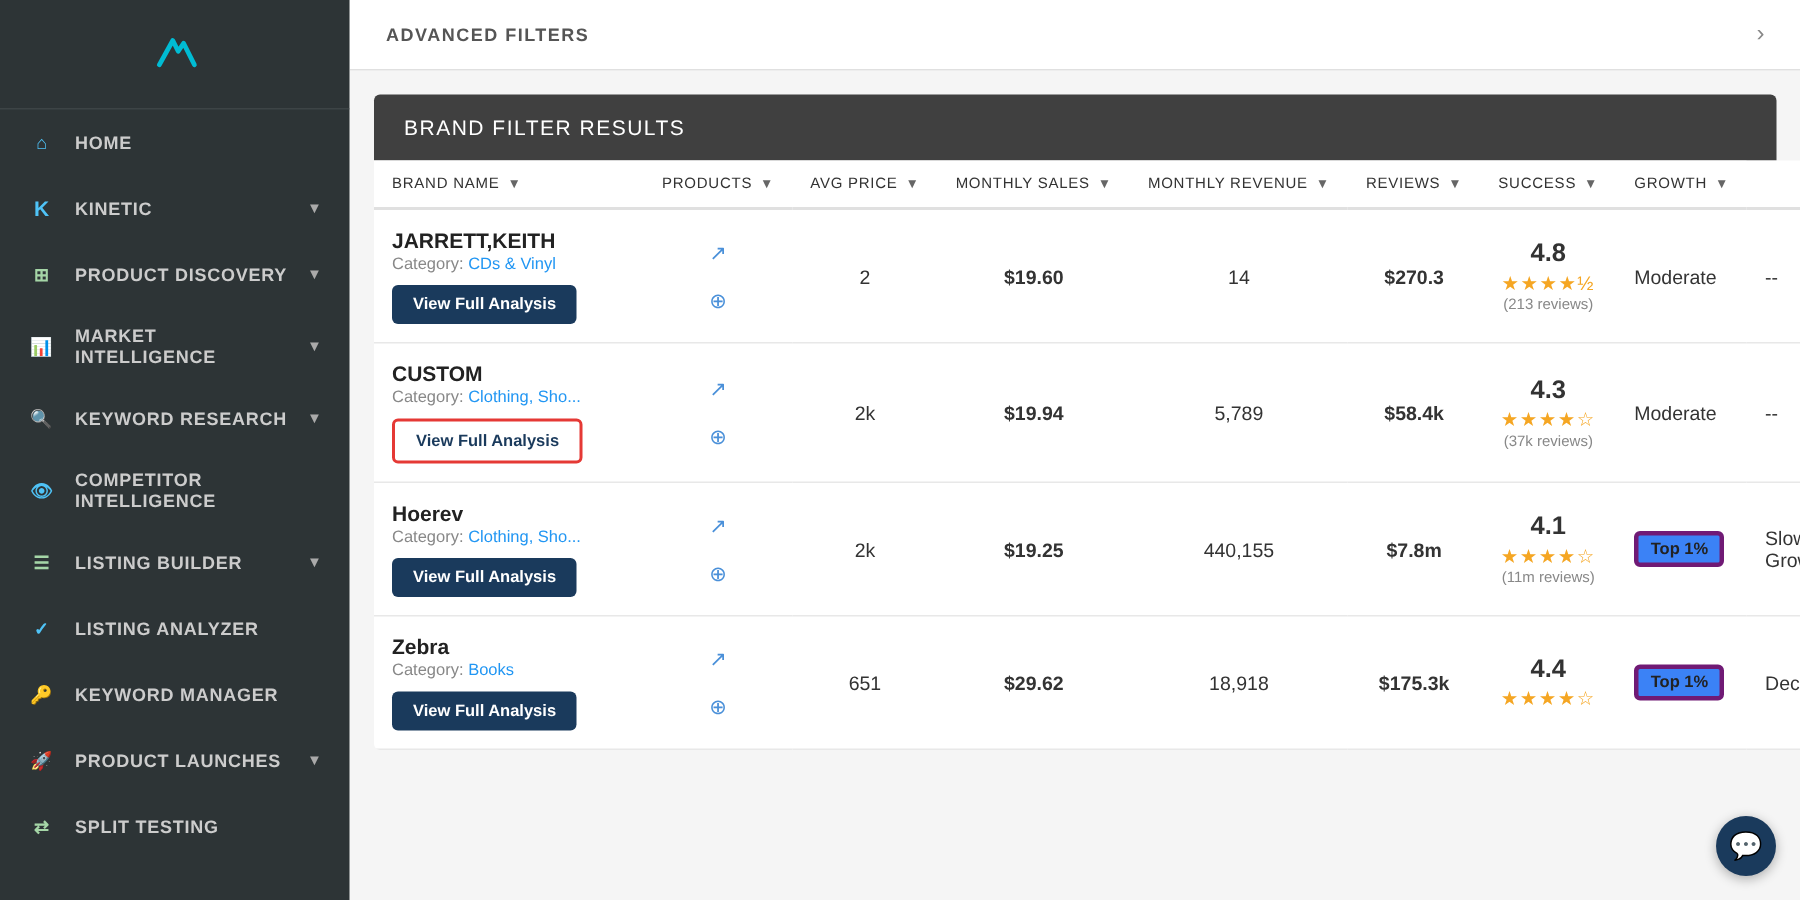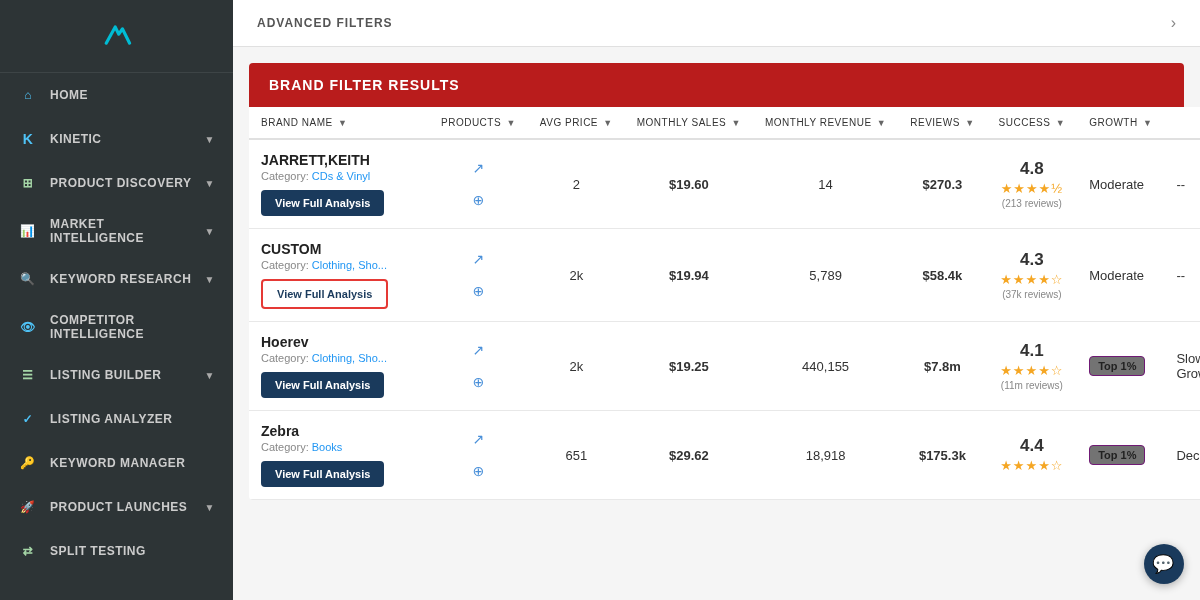--- a/index.html
+++ b/index.html
@@ -72,25 +72,25 @@
     }
     .advanced-filters-arrow {
       font-size: 16px; color: #888;
     }
 
     .brand-filter-container {
       padding: 16px;
       flex: 1;
     }
     .brand-filter-header {
-      background: #b91c1c;
+      background: #404040;
       color: #fff;
       padding: 14px 20px;
       font-size: 14px;
-      font-weight: 700;
+      font-weight: 400;
       letter-spacing: 1px;
       border-radius: 4px 4px 0 0;
     }
 
     
     .brand-table {
       width: 100%;
       border-collapse: collapse;
       background: #fff;
       border-radius: 0 0 4px 4px;
@@ -167,22 +167,22 @@
     }
     .price-text { color: #4a90d9; font-weight: 600; }
     .revenue-text { color: #4a90d9; font-weight: 600; }
     .stars-cell { text-align: center; }
     .stars-rating { font-weight: 700; font-size: 17px; color: #333; margin-bottom: 2px; }
     .stars { color: #f5a623; font-size: 13px; letter-spacing: 1px; }
     .reviews-count { font-size: 10px; color: #888; margin-top: 2px; }
     .success-cell { font-size: 12px; color: #555; font-weight: 500; }
     .growth-cell { font-size: 12px; color: #555; }
     .top-badge {
-      background: #737373;
-      border: 1px solid #701a75;
+      background: #3b82f6;
+      border: 3px solid #701a75;
       border-radius: 4px;
       padding: 3px 8px;
       font-size: 11px;
       font-weight: 700;
       color: #222;
       display: inline-block;
     }
 
     
     .icon-home { color: #4fc3f7; }

